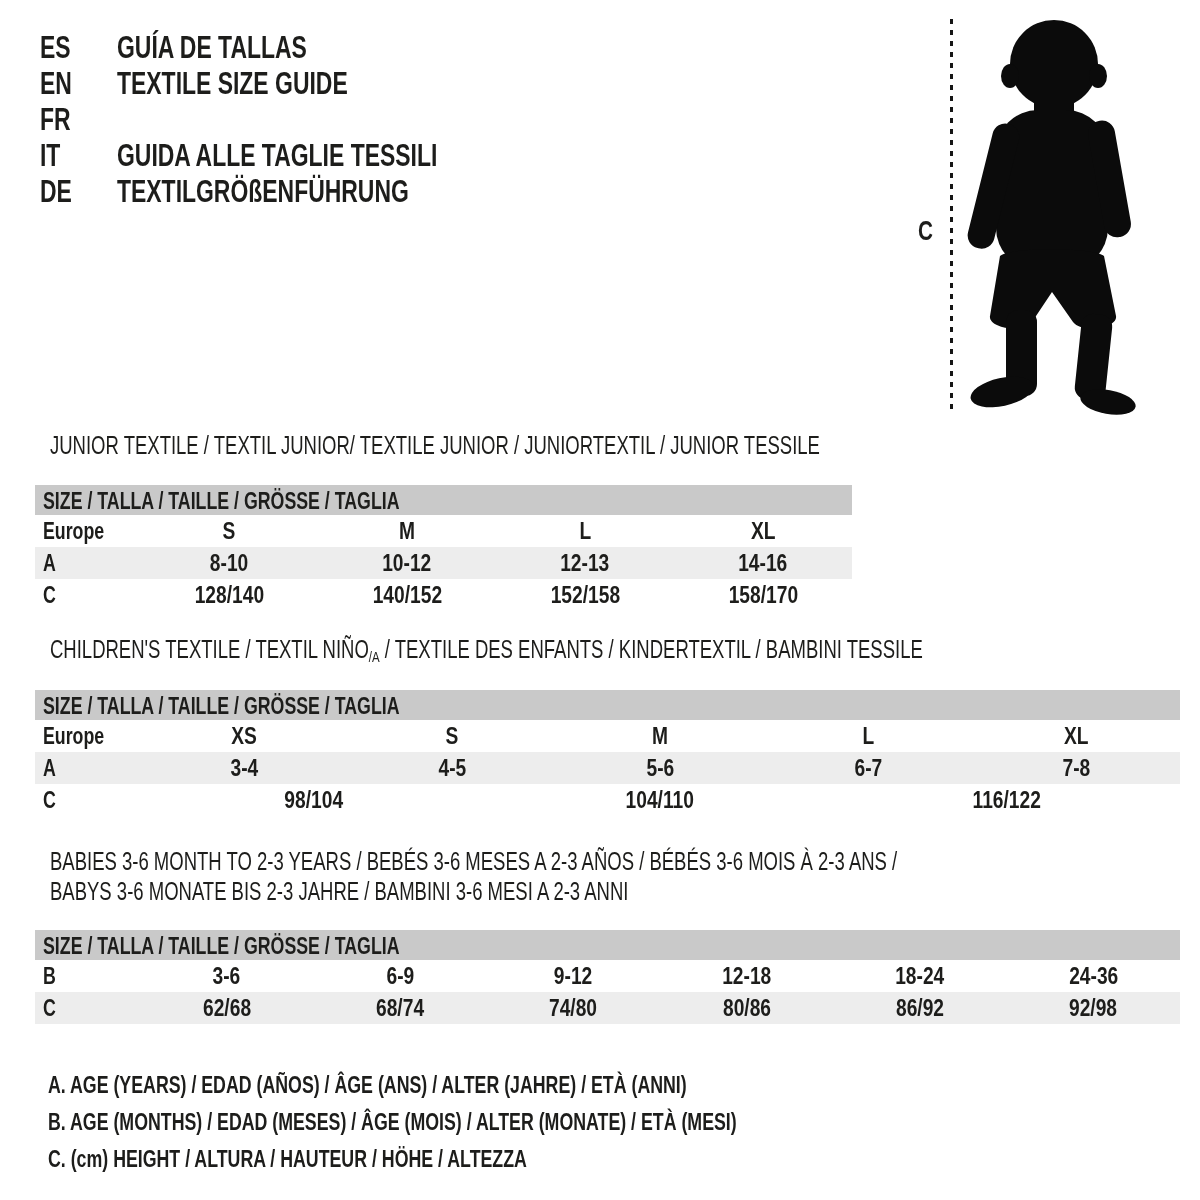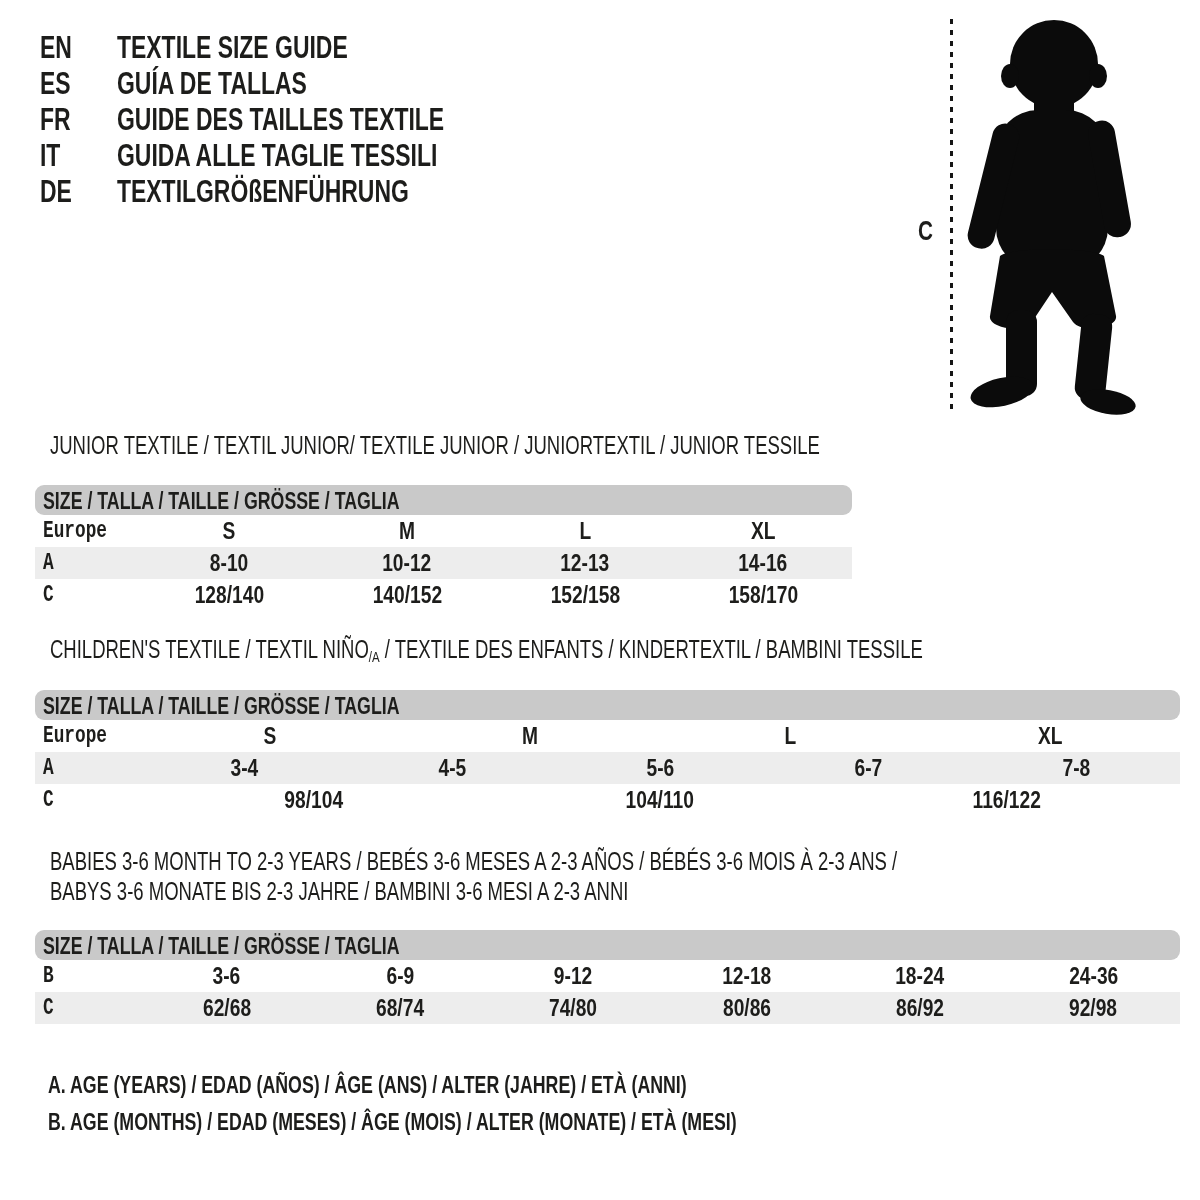--- a/index.html
+++ b/index.html
@@ -29,47 +29,46 @@
 
   
   .section-title { position:absolute; left:50px; font-size:25px; line-height:26px; font-weight:normal; }
   .title-line { height:30px; line-height:30px; font-size:25px; }
   .sub { font-size:0.62em; vertical-align:-0.28em; }
 
   
   .size-table { position:absolute; left:35px; }
   .w-junior { width:817px; }
   .w-full { width:1145px; }
-  .t-header { height:30px; line-height:31px; background:#c9c9c9; padding-left:8px; font-size:24px;border-radius:9px; }
+  .t-header { height:30px; line-height:31px; background:#c9c9c9; padding-left:8px; font-size:24px; }
   .t-row { display:flex; height:32px; line-height:32px; font-size:24px; }
   .t-row.striped { background:#ededed; }
-  .t-label { width:105px; padding-left:8px;font-family:Liberation Mono, monospace; }
+  .t-label { width:105px; padding-left:8px; }
   .t-cell { flex:1; text-align:center; }
 
   
   .legend { position:absolute; left:48px; top:1066px; }
   .legend-line { height:37px; line-height:37px; font-size:24px; }
 </style>
 </head>
 <body>
 
 <div class="canvas">
 
   <div class="lang-block">
     <div class="lang-row">
+      <div class="cell-code"><span class="cond-l">ES</span></div>
+      <div class="cell-title"><span class="cond-l">GUÍA DE TALLAS</span></div>
+    </div>
+    <div class="lang-row">
       <div class="cell-code"><span class="cond-l">EN</span></div>
       <div class="cell-title"><span class="cond-l">TEXTILE SIZE GUIDE</span></div>
     </div>
     <div class="lang-row">
-      <div class="cell-code"><span class="cond-l">ES</span></div>
-      <div class="cell-title"><span class="cond-l">GUÍA DE TALLAS</span></div>
-    </div>
-    <div class="lang-row">
       <div class="cell-code"><span class="cond-l">FR</span></div>
-      <div class="cell-title"><span class="cond-l">GUIDE DES TAILLES TEXTILE</span></div>
     </div>
     <div class="lang-row">
       <div class="cell-code"><span class="cond-l">IT</span></div>
       <div class="cell-title"><span class="cond-l">GUIDA ALLE TAGLIE TESSILI</span></div>
     </div>
     <div class="lang-row">
       <div class="cell-code"><span class="cond-l">DE</span></div>
       <div class="cell-title"><span class="cond-l">TEXTILGRÖßENFÜHRUNG</span></div>
     </div>
   </div>
@@ -121,20 +120,21 @@
     </div>
   </div>
 
   <h2 class="section-title" style="top:636px">
     <span class="cond-l"><span>CHILDREN'S TEXTILE / TEXTIL NIÑO</span><span class="sub">/A</span><span> / TEXTILE DES ENFANTS / KINDERTEXTIL / BAMBINI TESSILE</span></span>
   </h2>
   <div class="size-table w-full" style="top:690px">
     <div class="t-header"><span class="cond-l">SIZE / TALLA / TAILLE / GRÖSSE / TAGLIA</span></div>
     <div class="t-row">
       <div class="t-label"><span class="cond-l">Europe</span></div>
+      <div class="t-cell"><span class="cond-c">XS</span></div>
       <div class="t-cell"><span class="cond-c">S</span></div>
       <div class="t-cell"><span class="cond-c">M</span></div>
       <div class="t-cell"><span class="cond-c">L</span></div>
       <div class="t-cell"><span class="cond-c">XL</span></div>
     </div>
     <div class="t-row striped">
       <div class="t-label"><span class="cond-l">A</span></div>
       <div class="t-cell"><span class="cond-c">3-4</span></div>
       <div class="t-cell"><span class="cond-c">4-5</span></div>
       <div class="t-cell"><span class="cond-c">5-6</span></div>
@@ -171,15 +171,16 @@
       <div class="t-cell"><span class="cond-c">74/80</span></div>
       <div class="t-cell"><span class="cond-c">80/86</span></div>
       <div class="t-cell"><span class="cond-c">86/92</span></div>
       <div class="t-cell"><span class="cond-c">92/98</span></div>
     </div>
   </div>
 
   <div class="legend">
     <div class="legend-line"><span class="cond-l">A. AGE (YEARS) / EDAD (AÑOS) / ÂGE (ANS) / ALTER (JAHRE) / ETÀ (ANNI)</span></div>
     <div class="legend-line"><span class="cond-l">B. AGE (MONTHS) / EDAD (MESES) / ÂGE (MOIS) / ALTER (MONATE) / ETÀ (MESI)</span></div>
+    <div class="legend-line"><span class="cond-l">C. (cm) HEIGHT / ALTURA / HAUTEUR / HÖHE / ALTEZZA</span></div>
   </div>
 
 </div>
 
 </body></html>

